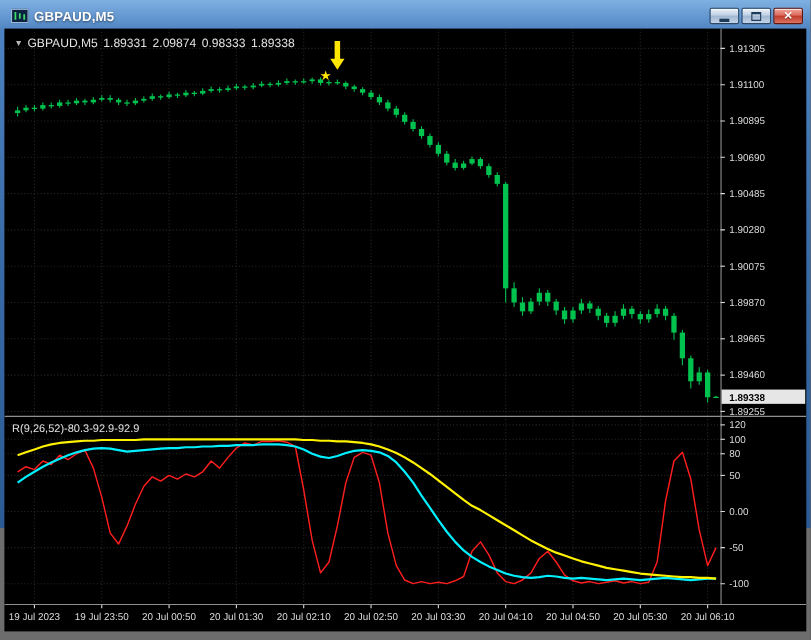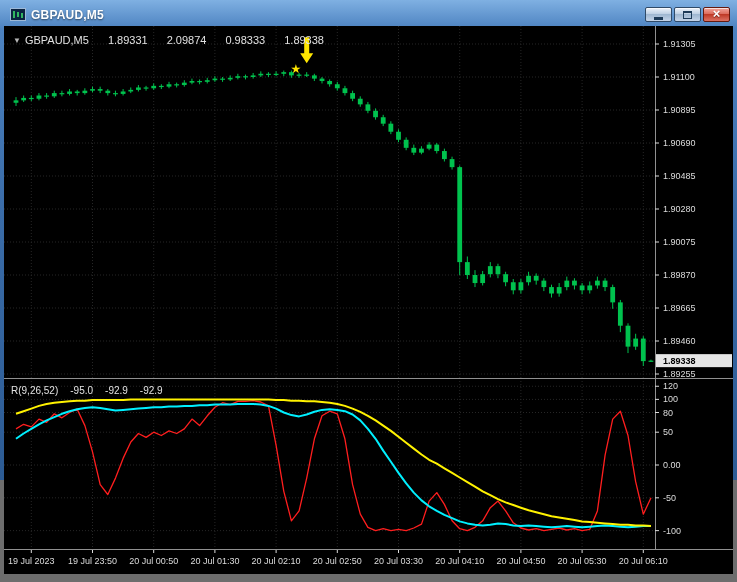--- a/index.html
+++ b/index.html
@@ -14,23 +14,23 @@
   .wbtn{width:27px;height:15px;border-radius:2px;display:flex;align-items:center;justify-content:center;border:1px solid #2f4a68;box-shadow:inset 0 1px 0 rgba(255,255,255,.65);cursor:default}
   .wbtn.min,.wbtn.max{background:linear-gradient(#eef3fa,#bfd0e4 45%,#9fb7d1 50%,#c4d4e8)}
   .wbtn.close{background:linear-gradient(#f2a79e,#dd6c5c 45%,#bf3a27 50%,#dd7263);border-color:#64190f}
   .min-glyph{width:9px;height:3px;background:#1d3next;background:#1d3a58;margin-top:7px}
   .max-glyph{width:9px;height:8px;border:1px solid #1d3a58;border-top-width:2px}
   .close-glyph{color:#fff;font-size:13px;font-weight:bold;line-height:1;margin-top:-2px;text-shadow:0 1px 1px rgba(0,0,0,.4)}
   .content{position:relative;width:729px;height:548px;background:#000000}
   #chart-svg{position:absolute;left:0;top:0;display:block}
   .ohlc-label{position:absolute;left:9px;top:8px;font-size:11px;color:#e2e2e2;white-space:nowrap}
   .ohlc-label .tri{font-size:8px;color:#b5b5b5;margin-right:4px;vertical-align:1px}
-  .ohlc-label span.val{margin-left:19px}
+  .ohlc-label span.val{margin-left:5px}
   .ind-label{position:absolute;left:7px;top:359px;font-size:10px;color:#e2e2e2;white-space:nowrap}
-  .ind-label span{margin-right:12px}
+  .ind-label span{margin-right:0}
   svg text{font-family:"Liberation Sans",sans-serif}
 </style>
 </head>
 <body>
 
 <div class="window">
   <div class="titlebar">
     <span class="app-icon">
       <svg width="12" height="9" viewBox="0 0 12 9">
         <line x1="2" y1="1" x2="2" y2="8" stroke="#3ddc6a" stroke-width="1.6"></line>
@@ -346,16 +346,16 @@
           <line x1="639.3000000000001" y1="524" x2="639.3000000000001" y2="527" stroke="#dcdcdc"></line>
           <text x="639.3000000000001" y="538" fill="#dcdcdc" font-size="9" text-anchor="middle">20 Jul 06:10</text>
         </g>
       </svg>
 
     <div class="ohlc-label">
       <span class="tri">▼</span><span>GBPAUD,M5</span><span class="val">1.89331</span><span class="val">2.09874</span><span class="val">0.98333</span><span class="val">1.89338</span>
     </div>
 
     <div class="ind-label">
-      <span>R(9,26,52)</span><span>-95.0</span><span>-92.9</span><span>-92.9</span>
+      <span>R(9,26,52)</span><span>-80.3</span><span>-92.9</span><span>-92.9</span>
     </div>
   </div>
 </div>
 
 </body></html>

